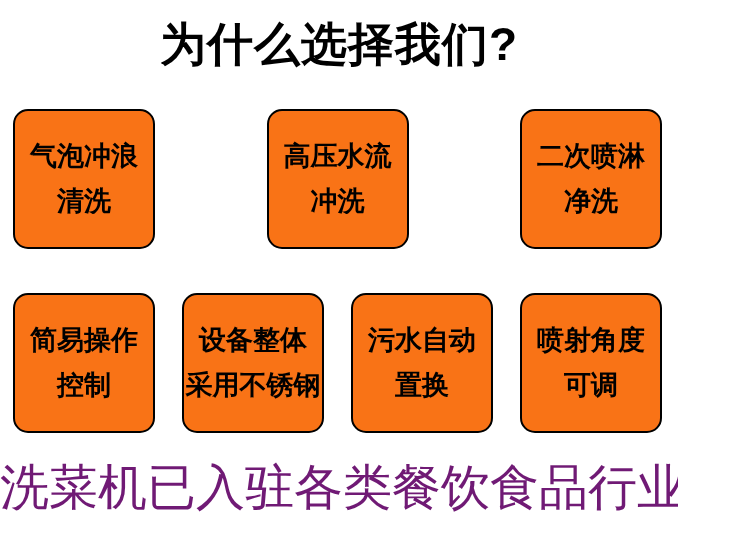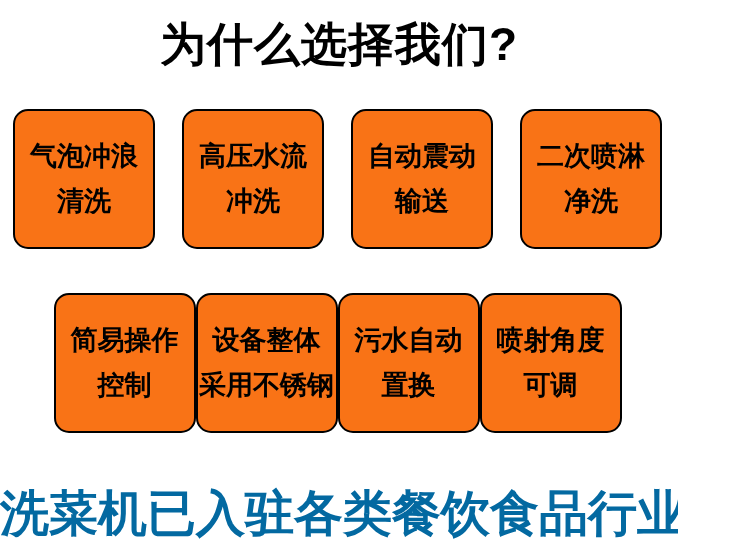--- a/index.html
+++ b/index.html
@@ -24,21 +24,21 @@
     text-align: center;
     letter-spacing: 1px;
   }
   .row {
     display: flex;
     justify-content: space-between;
     padding-left: 13px;
     padding-right: 16px;
   }
   .row-1 { margin-top: 35px; }
-  .row-2 { margin-top: 44px; justify-content: center; }
+  .row-2 { margin-top: 44px; }
   .card {
     width: 142px;
     height: 140px;
     border: 2px solid #000000;
     border-radius: 15px;
     background: #f97316;
     display: flex;
     flex-direction: column;
     align-items: center;
     justify-content: center;
@@ -46,49 +46,45 @@
   }
   .card .line {
     display: block;
     font-size: 27px;
     line-height: 45px;
     font-weight: bold;
     color: #000000;
     white-space: nowrap;
   }
   .footer-title {
-    margin-top: 50px;
+    margin-top: 24px;
     font-size: 49px;
     line-height: 60px;
-    font-weight: bold;
-    color: #0369a1;
+    font-weight: normal;
+    color: #701a75;
     text-align: center;
     white-space: nowrap;
     letter-spacing: 0px;
   }
 </style>
 </head>
 <body>
 
 <div class="page">
 
   <h1 class="title">为什么选择我们?</h1>
 
   <div class="row row-1">
     <div class="card">
       <span class="line">气泡冲浪</span>
       <span class="line">清洗</span>
     </div>
     <div class="card">
       <span class="line">高压水流</span>
       <span class="line">冲洗</span>
-    </div>
-    <div class="card">
-      <span class="line">自动震动</span>
-      <span class="line">输送</span>
     </div>
     <div class="card">
       <span class="line">二次喷淋</span>
       <span class="line">净洗</span>
     </div>
   </div>
 
   <div class="row row-2">
     <div class="card">
       <span class="line">简易操作</span>

